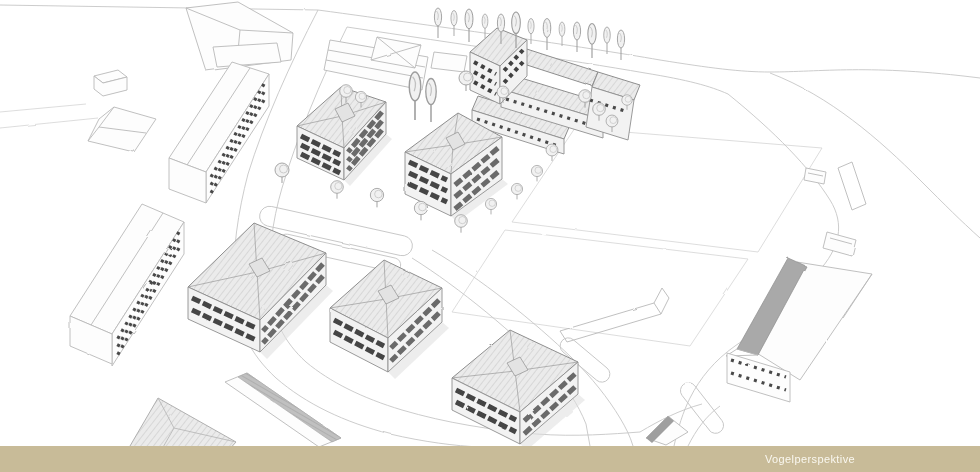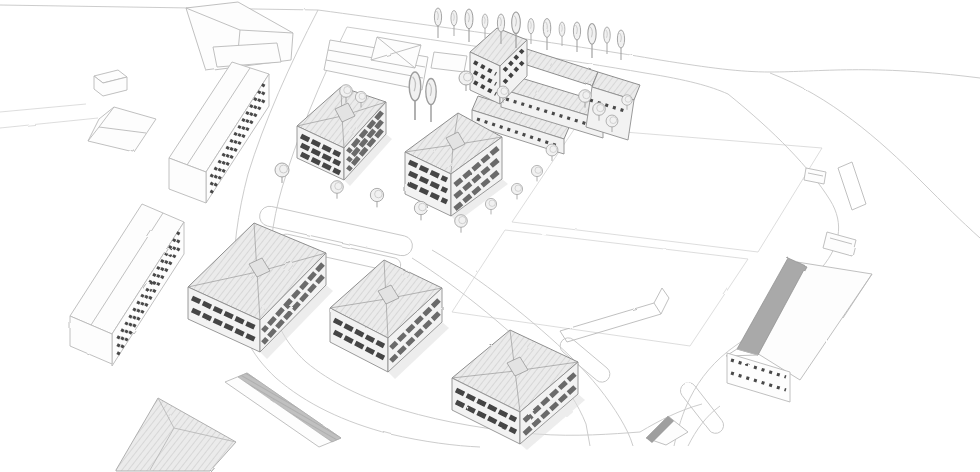--- a/index.html
+++ b/index.html
@@ -250,13 +250,16 @@
 
       <g>
         <path class="ctx" d="M806,168 L826,172 L824,184 L804,180 Z"></path>
         <path class="ctxl" d="M808,173 L823,176"></path>
         <path class="ctx" d="M827,232 L856,240 L852,256 L823,248 Z"></path>
         <path class="ctxl" d="M830,238 L852,244"></path>
       </g>
     </g>
   </svg>
 
+  <div class="caption-bar">
+    <div class="caption">Vogelperspektive</div>
+  </div>
 </div>
 
 </body></html>

